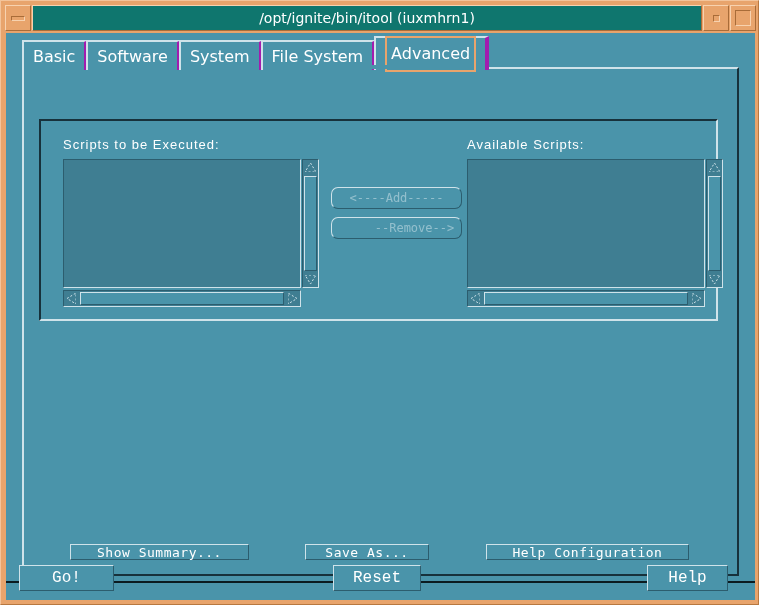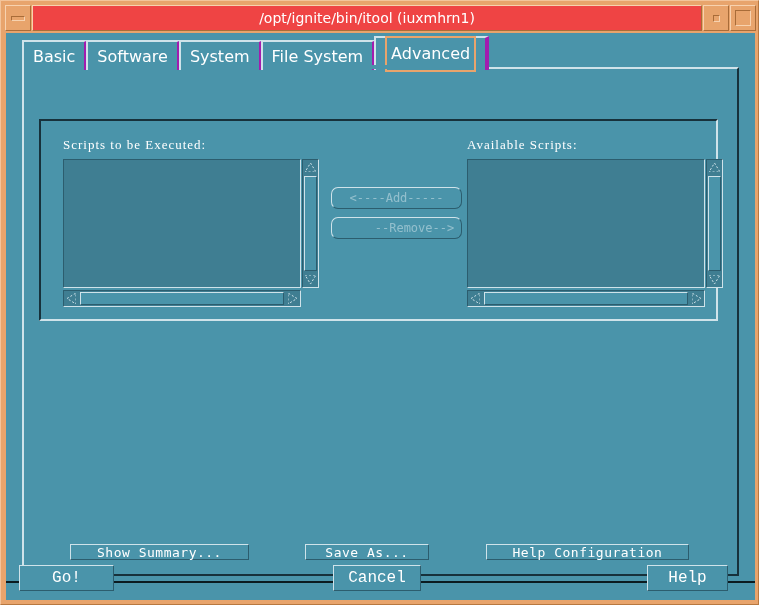--- a/index.html
+++ b/index.html
@@ -36,21 +36,21 @@
     display: flex; align-items: center; justify-content: center;
   }
   #minimize-button { width: 26px; height: 26px; }
   #min-glyph {
     width: 14px; height: 5px; background: #e8a46c;
     border-top: 1px solid #a96c38; border-left: 1px solid #a96c38;
     border-right: 1px solid #f7d2af; border-bottom: 1px solid #f7d2af;
   }
   #title-text-area {
     flex: 1; margin: 0 1px;
-    background: #ef4444;
+    background: #0f766e;
     border-top: 1px solid #f7d2af;
     border-left: 1px solid #f7d2af;
     border-right: 1px solid #a96c38;
     border-bottom: 1px solid #a96c38;
     display: flex; align-items: center; justify-content: center;
   }
   #window-title {
     color: #ffffff; font-size: 14px;
     font-family: "DejaVu Sans", sans-serif;
     letter-spacing: 0px; white-space: nowrap;
@@ -133,21 +133,21 @@
     border-top: 2px solid #17313b;
     border-left: 2px solid #17313b;
     border-right: 2px solid #cfe3ea;
     border-bottom: 2px solid #cfe3ea;
   }
 
   .panel-label {
     position: absolute;
     color: #ffffff;
     font-size: 13px;
-    font-family: Liberation Serif, serif;
+    font-family: Liberation Sans, sans-serif;
     letter-spacing: 1px;
     white-space: nowrap;
   }
 
   
   .list-wrap { position: absolute; }
   .list-box {
     position: absolute; left: 0; top: 0;
     background: #3f7e92;
     border-top: 1px solid #2c5d6e;
@@ -401,20 +401,20 @@
     <div class="act-btn" id="reset-config-button">
       <span>Help Configuration</span>
     </div>
 
     <div id="bottom-separator"></div>
 
     <div class="bottom-btn" id="go-button">
       <span>Go!</span>
     </div>
     <div class="bottom-btn" id="cancel-button">
-      <span>Cancel</span>
+      <span>Reset</span>
     </div>
     <div class="bottom-btn" id="help-button">
       <span>Help</span>
     </div>
 
   </div>
 </div>
 
 </body></html>

